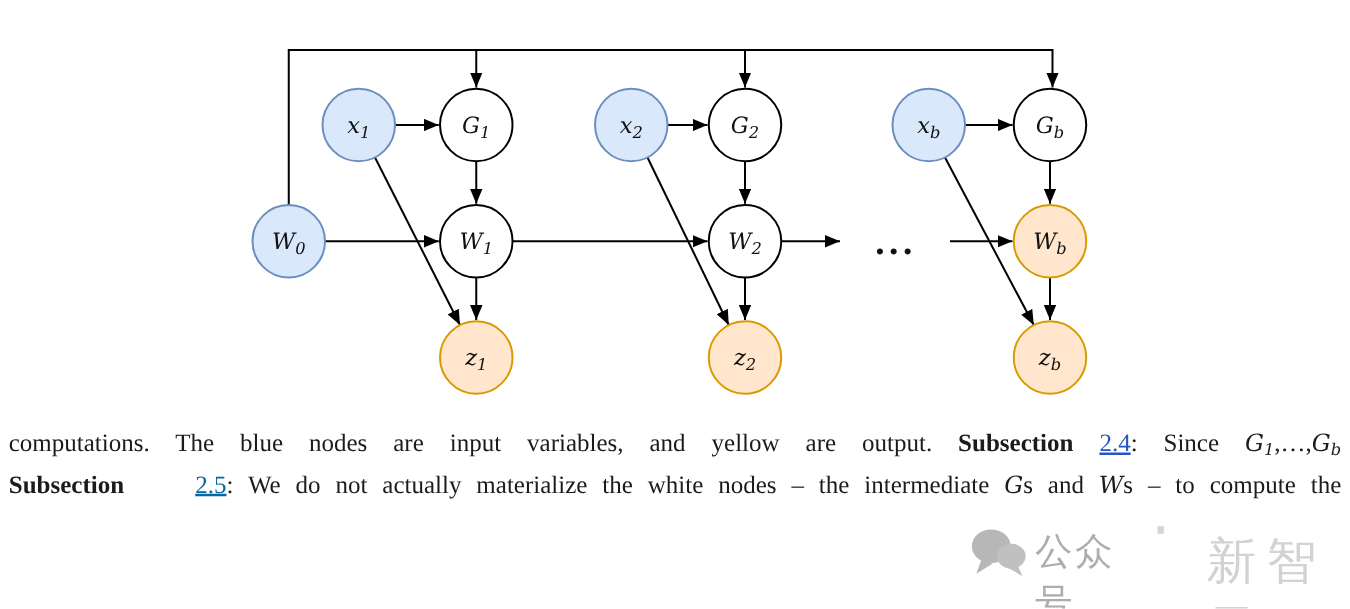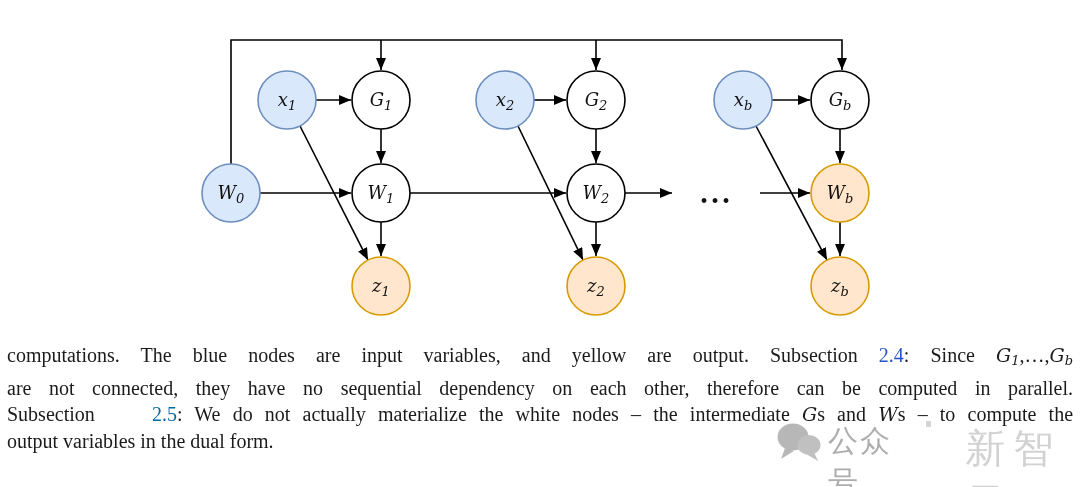--- a/index.html
+++ b/index.html
@@ -9,22 +9,22 @@
   #diagram{position:absolute;left:0;top:0;}
   #diagram .node-label{font-family:"DejaVu Serif",serif;font-style:italic;font-size:18px;fill:#111111;}
   #diagram .node-sub{font-size:13px;}
   #diagram .ellipsis{font-family:"DejaVu Serif",serif;font-weight:bold;font-size:26px;
                      letter-spacing:2px;fill:#111111;font-style:normal;}
   
   .caption{position:absolute;left:7px;top:342px;width:1066px;z-index:2;
            font-size:20px;color:#1b1b1b;}
   .cap-line{line-height:26.5px;white-space:normal;}
   .cap-line.just{text-align:justify;text-align-last:justify;}
-  .cap-line .bold{font-weight:normal;}
-  .cap-line .link{color:#2457c5;}
+  .cap-line .bold{font-weight:bold;}
+  .cap-line .link{color:#2457c5;text-decoration:underline;}
   .cap-line .math{font-style:italic;font-family:"DejaVu Serif",serif;font-size:19px;}
   .cap-line .mathsub{font-style:italic;font-family:"DejaVu Serif",serif;
                      font-size:13px;vertical-align:-3px;}
   
   .watermark{position:absolute;left:776px;top:421px;height:44px;z-index:1;
              display:flex;align-items:flex-start;
              font-family:"DejaVu Sans",sans-serif;user-select:none;}
   .wm-icon{flex:0 0 auto;opacity:0.55;}
   .wm-text1{font-size:30px;color:#9f9f9f;letter-spacing:2px;margin-left:6px;opacity:0.85;}
   .wm-dot{width:6px;height:6px;background:#c9c9c9;margin-left:22px;opacity:0.8;}
@@ -84,23 +84,21 @@
       <text x="840" y="106" text-anchor="middle" class="node-label"><tspan>G</tspan><tspan class="node-sub" dy="4">b</tspan></text>
       <circle cx="840" cy="193" r="29" fill="#ffe6cc" stroke="#d79b00" stroke-width="1.6"></circle>
       <text x="840" y="199" text-anchor="middle" class="node-label"><tspan>W</tspan><tspan class="node-sub" dy="4">b</tspan></text>
       <circle cx="840" cy="286" r="29" fill="#ffe6cc" stroke="#d79b00" stroke-width="1.6"></circle>
       <text x="840" y="292" text-anchor="middle" class="node-label"><tspan>z</tspan><tspan class="node-sub" dy="4">b</tspan></text>
       <text x="716" y="203" text-anchor="middle" class="ellipsis">...</text>
     </svg>
 
   <div id="caption" class="caption">
       <div class="cap-line just"><span>computations. The blue nodes are input variables, and yellow are output. </span><span class="bold">Subsection</span><span> </span><span class="link" style="color: rgb(36, 87, 197);">2.4</span><span>: Since </span><span class="math">G</span><span class="mathsub">1</span><span>,…,</span><span class="math">G</span><span class="mathsub">b</span></div>
-      <div class="cap-line just"><span>are not connected, they have no sequential dependency on each other, therefore can be computed in parallel.</span></div>
       <div class="cap-line just"><span class="bold">Subsection</span><span> </span><span class="link" style="color: #0369a1; margin-left: 45px;">2.5</span><span>: We do not actually materialize the white nodes – the intermediate </span><span class="math">G</span><span>s and </span><span class="math">W</span><span>s – to compute the</span></div>
-      <div class="cap-line"><span>output variables in the dual form.</span></div>
     </div>
 
   <div class="watermark">
     <svg class="wm-icon" width="46" height="42" viewBox="0 0 46 42">
       <ellipse cx="17" cy="16" rx="15.5" ry="13.5" fill="#7e7e7e"></ellipse>
       <polygon points="9,27 5,38 18,30" fill="#7e7e7e"></polygon>
       <ellipse cx="33" cy="24" rx="11.5" ry="10" fill="#8d8d8d"></ellipse>
       <polygon points="38,31 42,40 31,33.5" fill="#8d8d8d"></polygon>
     </svg>
     <span class="wm-text1">公众号</span>

